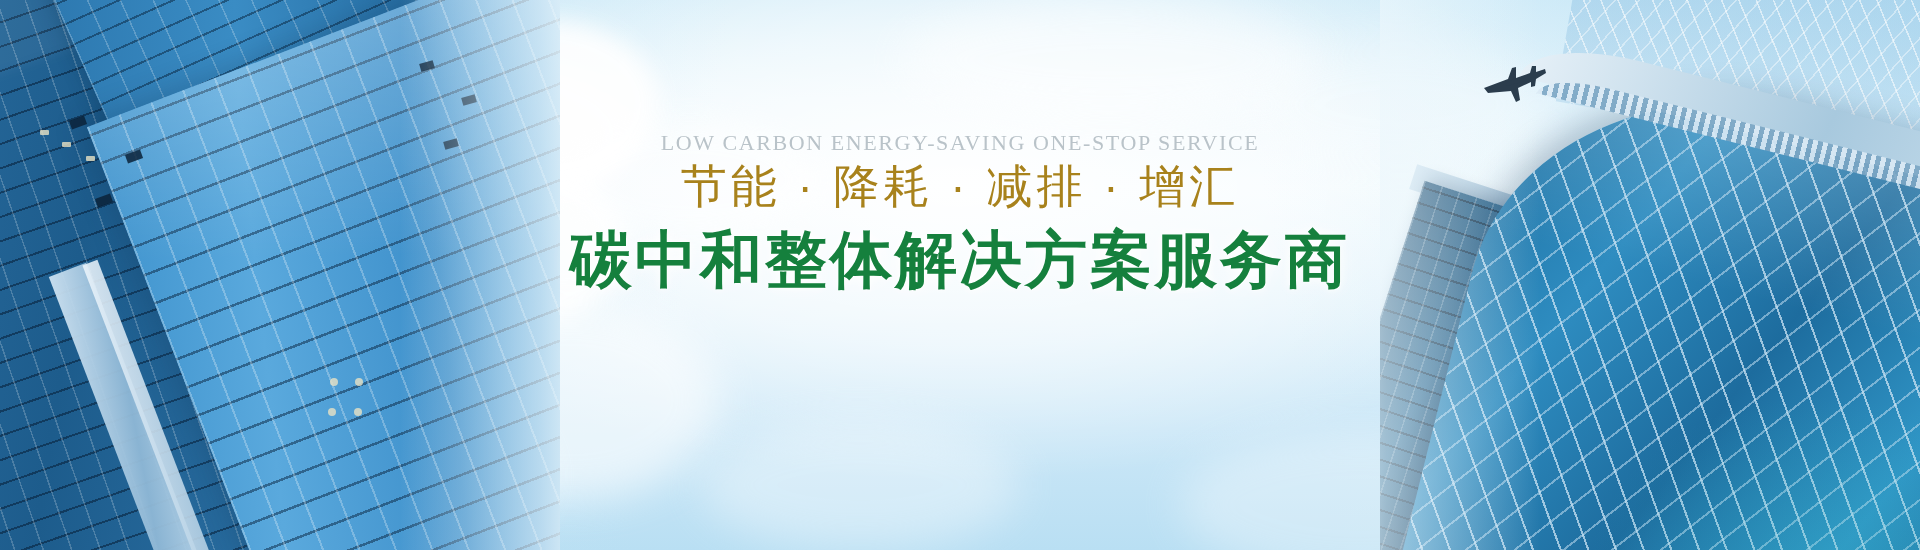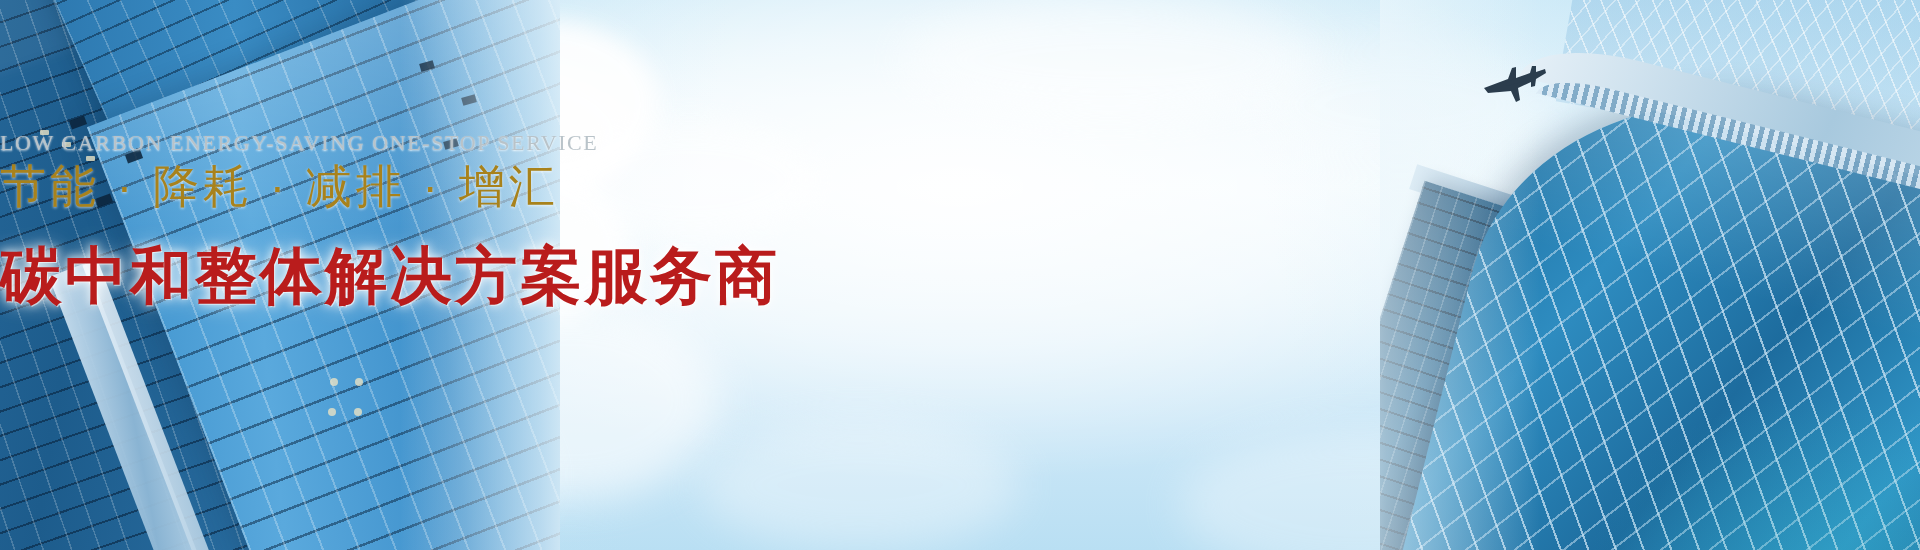--- a/index.html
+++ b/index.html
@@ -234,21 +234,21 @@
 
   
   .airplane{
     position:absolute; left:1478px; top:62px; width:70px; height:46px;
   }
   .airplane svg{ width:100%; height:100%; display:block; }
 
   
   .copy{
     position:absolute; left:0; right:0; top:0; height:550px;
-    display:flex; flex-direction:column; 
+    display:flex; flex-direction:column; align-items:center;
     justify-content:flex-start;
     padding-top:130px;
     pointer-events:none;
   }
   .eyebrow{
     font-family:"Liberation Serif", serif;
     font-size:22px;
     letter-spacing:1.6px;
     color:#b9c3c9;
     text-shadow:0 1px 2px rgba(255,255,255,0.85);
@@ -259,26 +259,25 @@
     font-family:"Liberation Sans", sans-serif;
     font-size:46px;
     font-weight:400;
     letter-spacing:4px;
     color:#a8821c;
     white-space:nowrap;
     text-shadow:0 1px 3px rgba(255,255,255,0.7);
     pointer-events:auto;
   }
   .headline{
-    margin-top:16px;
     font-family:"Liberation Sans", sans-serif;
     font-size:62px;
     font-weight:700;
     letter-spacing:3px;
-    color:#b91c1c;
+    color:#15803d;
     white-space:nowrap;
     text-shadow:
       0 0 10px rgba(255,255,255,0.95),
       0 0 20px rgba(255,255,255,0.75),
       1px 1px 0 rgba(255,255,255,0.55);
     pointer-events:auto;
   }
 </style>
 </head>
 <body>

